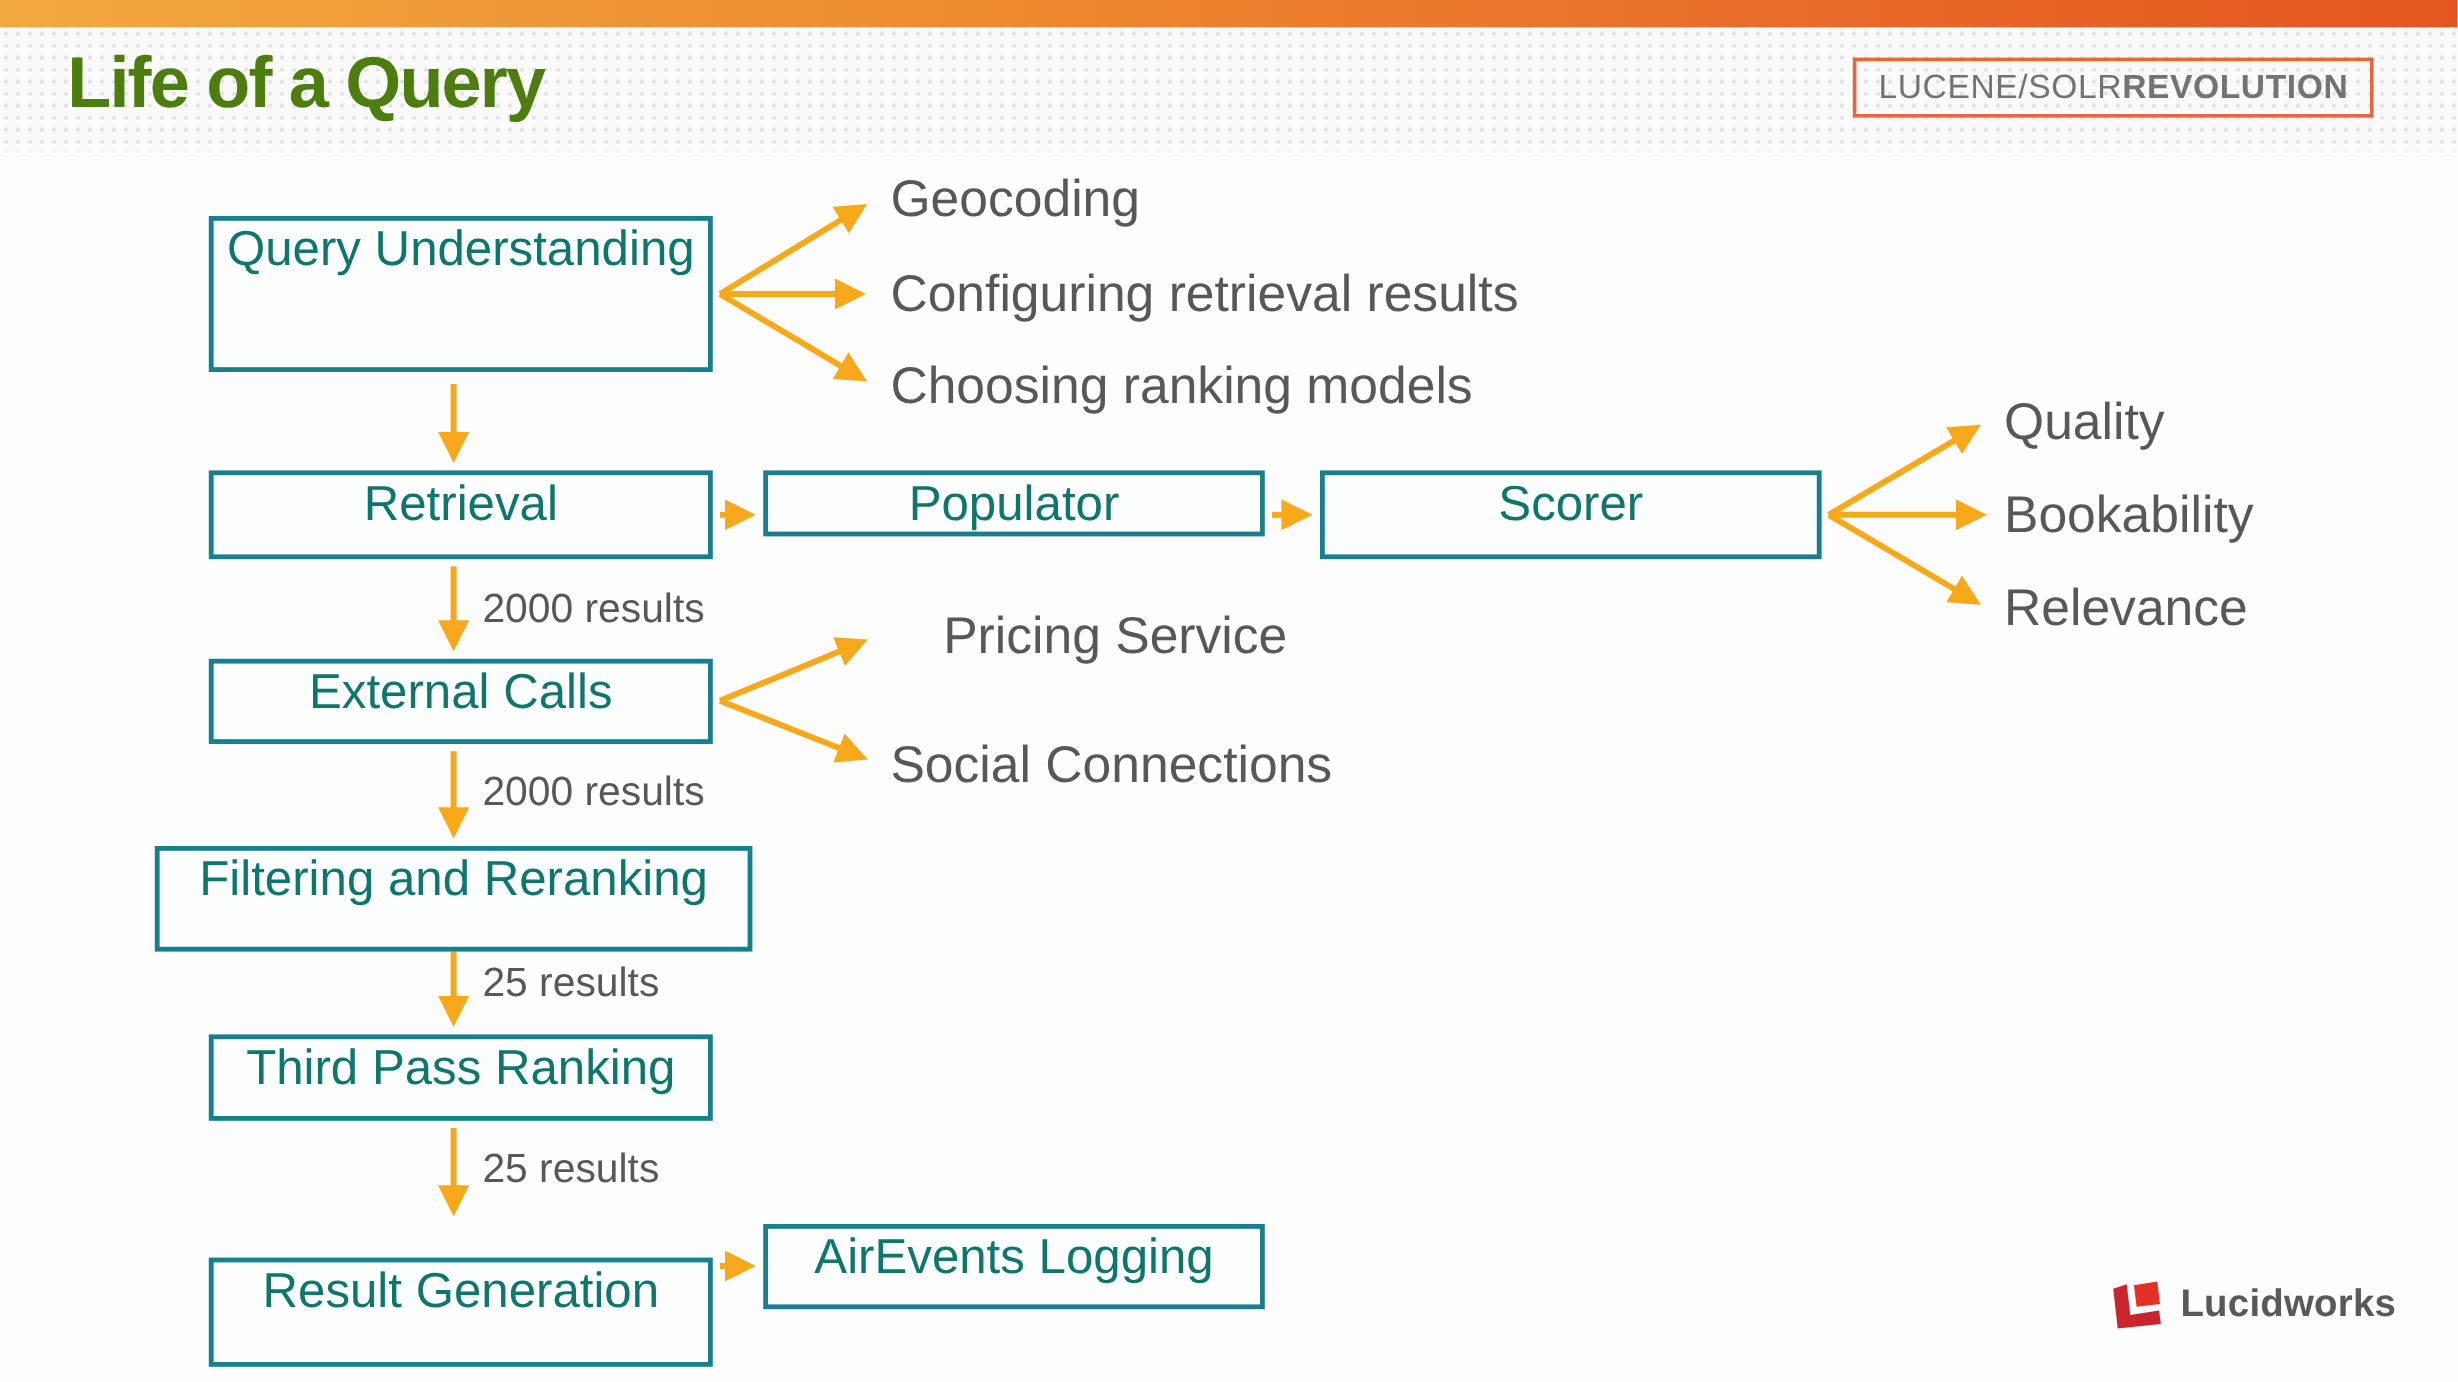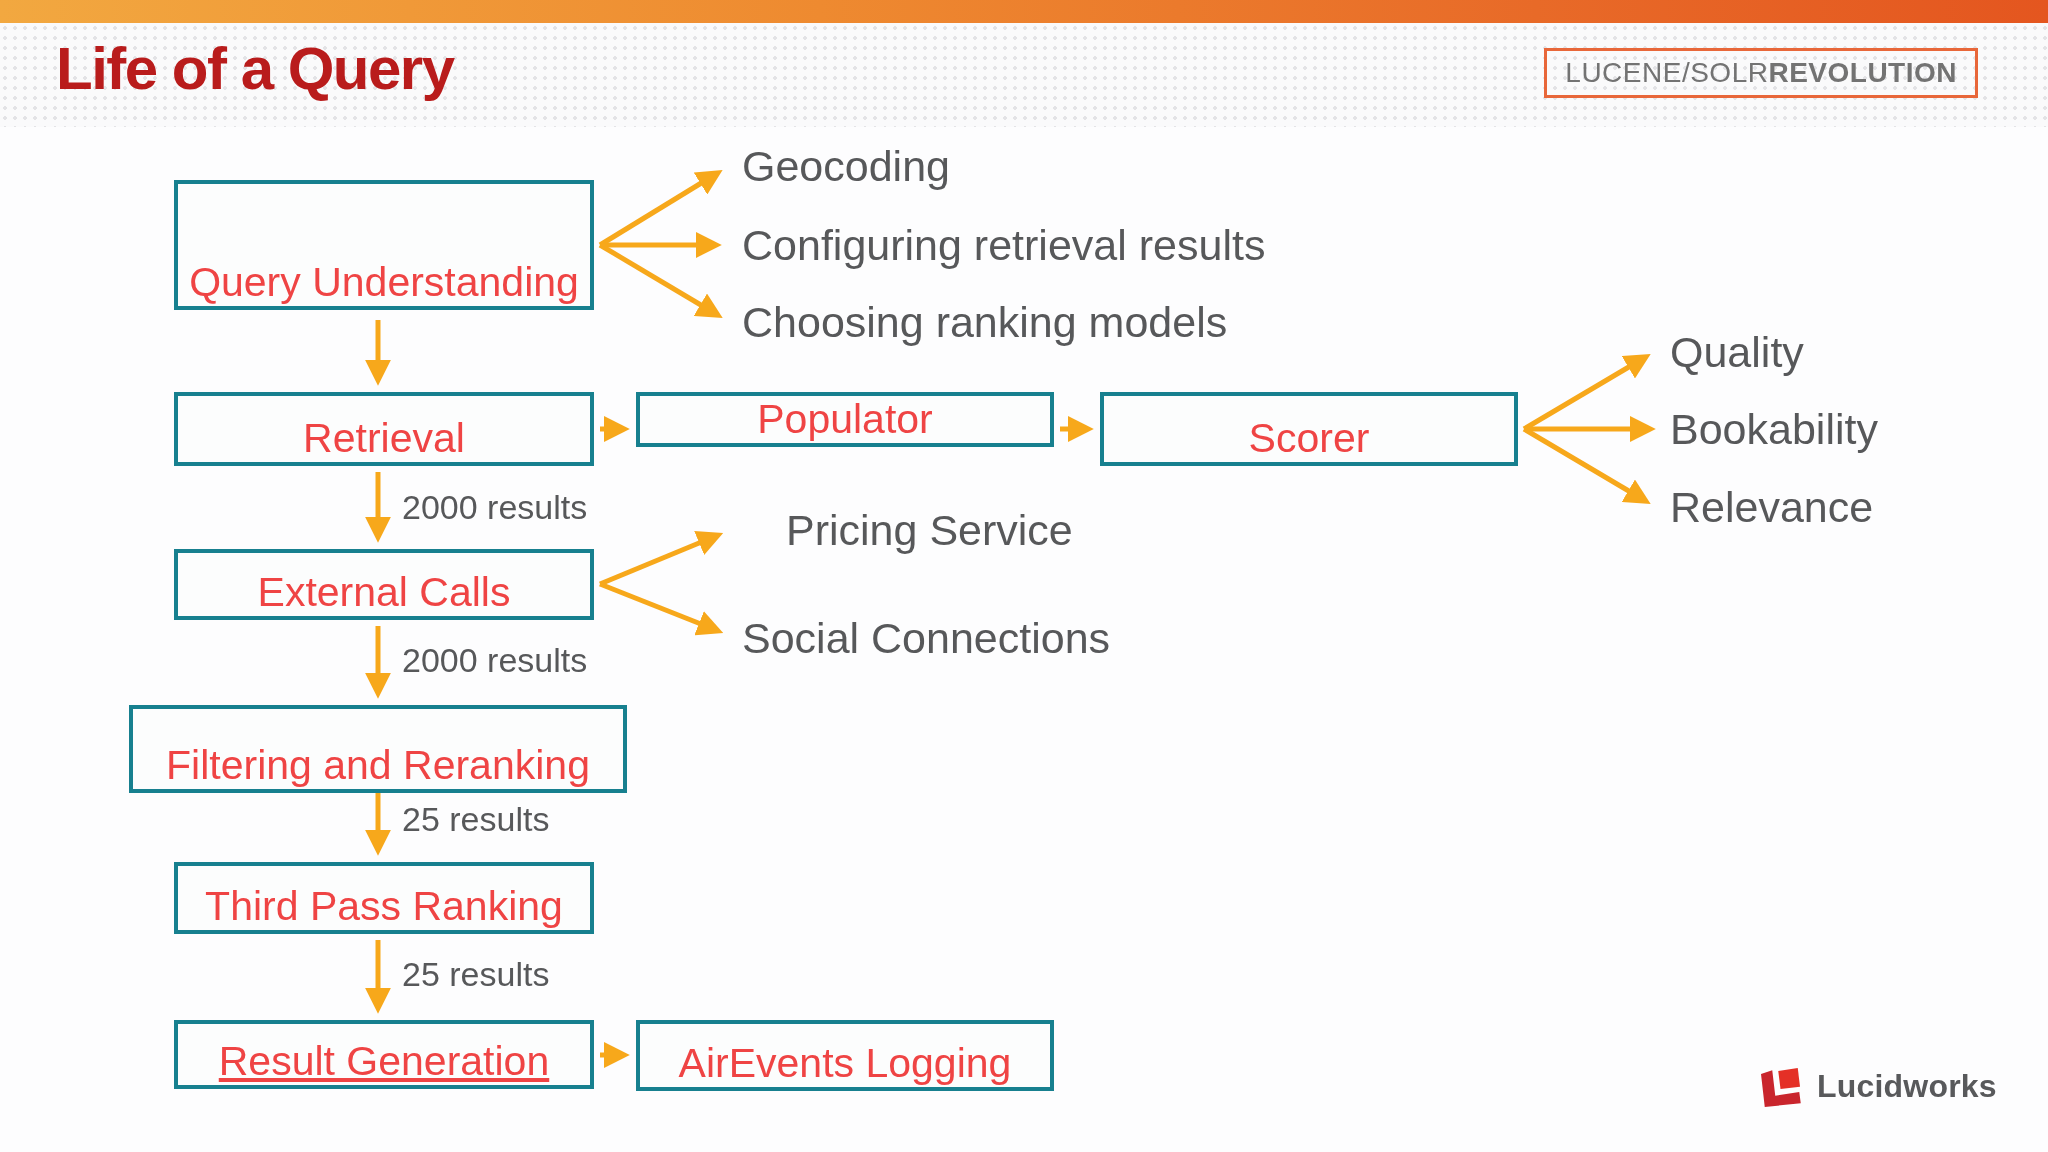--- a/index.html
+++ b/index.html
@@ -16,45 +16,45 @@
   }
   .header-strip{
     position:absolute; left:0; top:23px; width:2048px; height:104px;
     background-color:#FAFAFB;
     background-image:radial-gradient(circle,#E3E3E6 1.6px, transparent 1.9px);
     background-size:10px 10px;
   }
   .title{
     position:absolute; left:56px; top:34px; margin:0;
     font-size:60px; font-weight:700; letter-spacing:-1.5px;
-    color:#b91c1c; white-space:nowrap;
+    color:#4d7c0f; white-space:nowrap;
   }
   .badge{
     position:absolute; top:48px; right:70px; height:44px;
     border:3px solid #E8673A; color:#737373;
     display:flex; align-items:center; padding:0 18px;
     font-size:28px; letter-spacing:0.5px; white-space:nowrap;
     background:transparent;
   }
   .badge .bold{font-weight:700;}
   
   .node{
     position:absolute; box-sizing:border-box;
     border:4px solid #17808F; background:#FCFDFD;
-    display:flex; align-items:flex-end; justify-content:center; text-align:center;
-    font-size:41px; line-height:1.15; color:#ef4444; padding:0 10px;
+    display:flex; align-items:flex-start; justify-content:center; text-align:center;
+    font-size:41px; line-height:1.15; color:#0f766e; padding:0 10px;
   }
   .n-qu       {left:174px;  top:180px;  width:420px; height:130px;}
   .n-retrieval{left:174px;  top:392px;  width:420px; height:74px;}
   .n-populator{left:636px;  top:392px;  width:418px; height:55px;}
   .n-scorer   {left:1100px; top:392px;  width:418px; height:74px;}
   .n-external {left:174px;  top:549px;  width:420px; height:71px;}
   .n-filter   {left:129px;  top:705px;  width:498px; height:88px;}
   .n-third    {left:174px;  top:862px;  width:420px; height:72px;}
-  .n-result   {left:174px;  top:1020px; width:420px; height:69px;text-decoration:underline;}
+  .n-result   {left:174px;  top:1048px; width:420px; height:91px;}
   .n-airevents{left:636px;  top:1020px; width:418px; height:71px;}
   
   .branch{
     position:absolute; font-size:43px; color:#57585A; white-space:nowrap;
     line-height:56px; height:56px;
   }
   .b-geocoding {left:742px;  top:138px;}
   .b-config    {left:742px;  top:217px;}
   .b-choosing  {left:742px;  top:294px;}
   .b-quality   {left:1670px; top:324px;}

